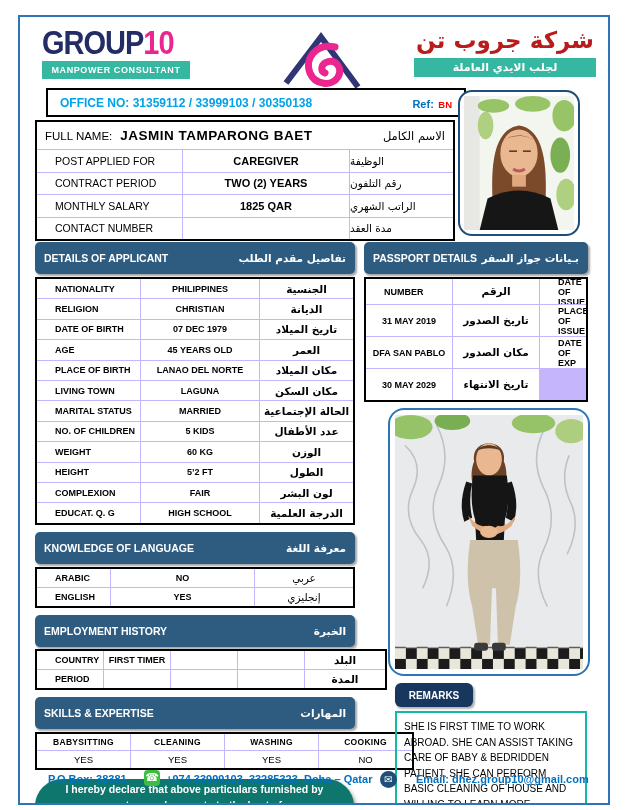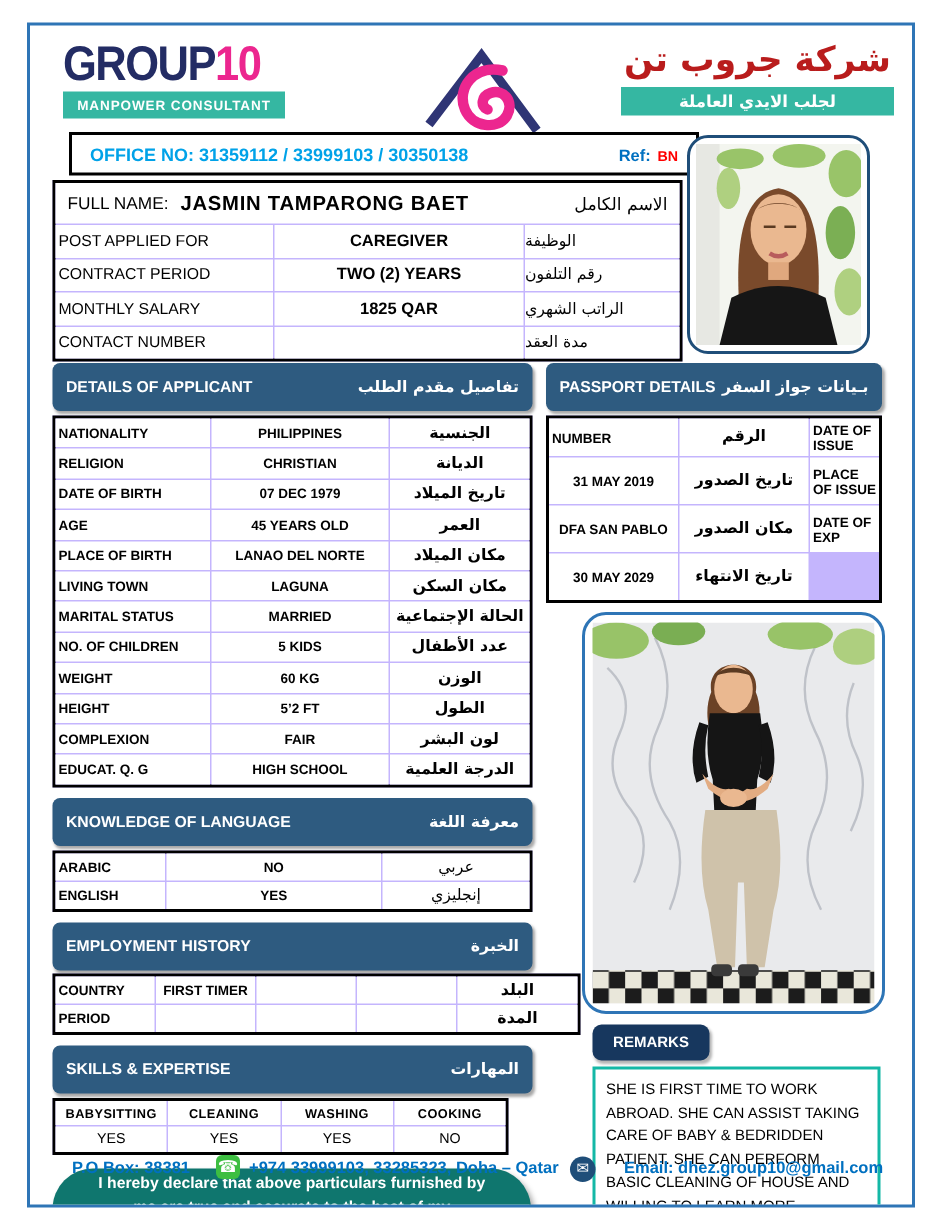--- a/index.html
+++ b/index.html
@@ -31,21 +31,21 @@
 
   
   .photo-box { position:absolute; left:438px; top:73px; width:122px; height:146px;
       border:2px solid #1F4E79; border-radius:14px; padding:4px; background:#fff; }
   .photo-box svg { width:100%; height:100%; display:block; }
 
   
   .grid { display:grid; gap:1px; background:#c4b5fd; border:2px solid #000; }
   .grid > div { background:#fff; display:flex; align-items:center; justify-content:center;
       font-size:9px; font-weight:700; text-align:center; overflow:hidden; }
-  .grid > div.lbl { justify-content:flex-start; padding-left:2px; text-align:left; }
+  .grid > div.lbl { justify-content:flex-start; padding-left:18px; text-align:left; }
   .grid > div.arc { font-family:"DejaVu Sans", sans-serif; direction:rtl; font-size:10.5px; }
 
   .name-grid { position:absolute; left:15px; top:103px; width:420px;
       grid-template-columns:145px 166px 1fr; grid-template-rows:27px repeat(4,21.5px); }
   .name-grid .fullrow { grid-column:1/-1; justify-content:flex-start; padding:0 8px; gap:8px; }
   .fn-label { font-size:11.5px; font-weight:400; }
   .fn-value { font-size:13.5px; font-weight:700; letter-spacing:.5px; }
   .fn-ar { margin-left:auto; font-size:11.5px; font-weight:400; }
   .name-grid .lbl { font-size:10.5px; font-weight:400; }
   .name-grid .val { font-size:11px; }
@@ -56,21 +56,21 @@
 
   .secbar { height:21px; border-radius:5px; background:#2E5B80; color:#fff;
       display:flex; align-items:center; justify-content:space-between; padding:16px 9px;
       font-size:10.5px; font-weight:700; box-shadow:1.5px 2px 2px rgba(0,0,0,.35); }
   .secbar .ar { font-size:10.5px; }
 
   .details-grid { margin-top:3px; width:320px; grid-template-columns:103px 118px 1fr; grid-auto-rows:19.4px; }
   .lang-grid    { margin-top:3px; width:320px; grid-template-columns:73px 143px 1fr; grid-auto-rows:18px; }
   .lang-grid .arc { font-size:13px; font-weight:400; }
   .emp-grid     { margin-top:2px; width:352px; grid-template-columns:66px 66px 66px 66px 1fr; grid-auto-rows:18px; }
-  .skills-grid  { margin-top:3px; width:304px; grid-template-columns:1fr 1fr 1fr 1fr; grid-auto-rows:16.5px; }
+  .skills-grid  { margin-top:3px; width:379px; grid-template-columns:1fr 1fr 1fr 1fr; grid-auto-rows:16.5px; }
   .skills-grid .shead { font-size:8.5px; letter-spacing:.3px; }
   .skills-grid .sval { font-weight:400; font-size:9.5px; }
   .mt { margin-top:7px; }
 
   .pass-bar { width:224px; }
   .pass-grid { margin-top:3px; width:224px; grid-template-columns:86px 86px 1fr; grid-template-rows:25px 31px 31px 31px; }
   .pass-grid .arc { font-size:8.5px; line-height:1.25; }
   .pass-num { font-size:11.5px; letter-spacing:.3px; }
 
   .body-photo { margin:6px 0 0 24px; width:202px; height:268px; border:2px solid #2E75B6;

